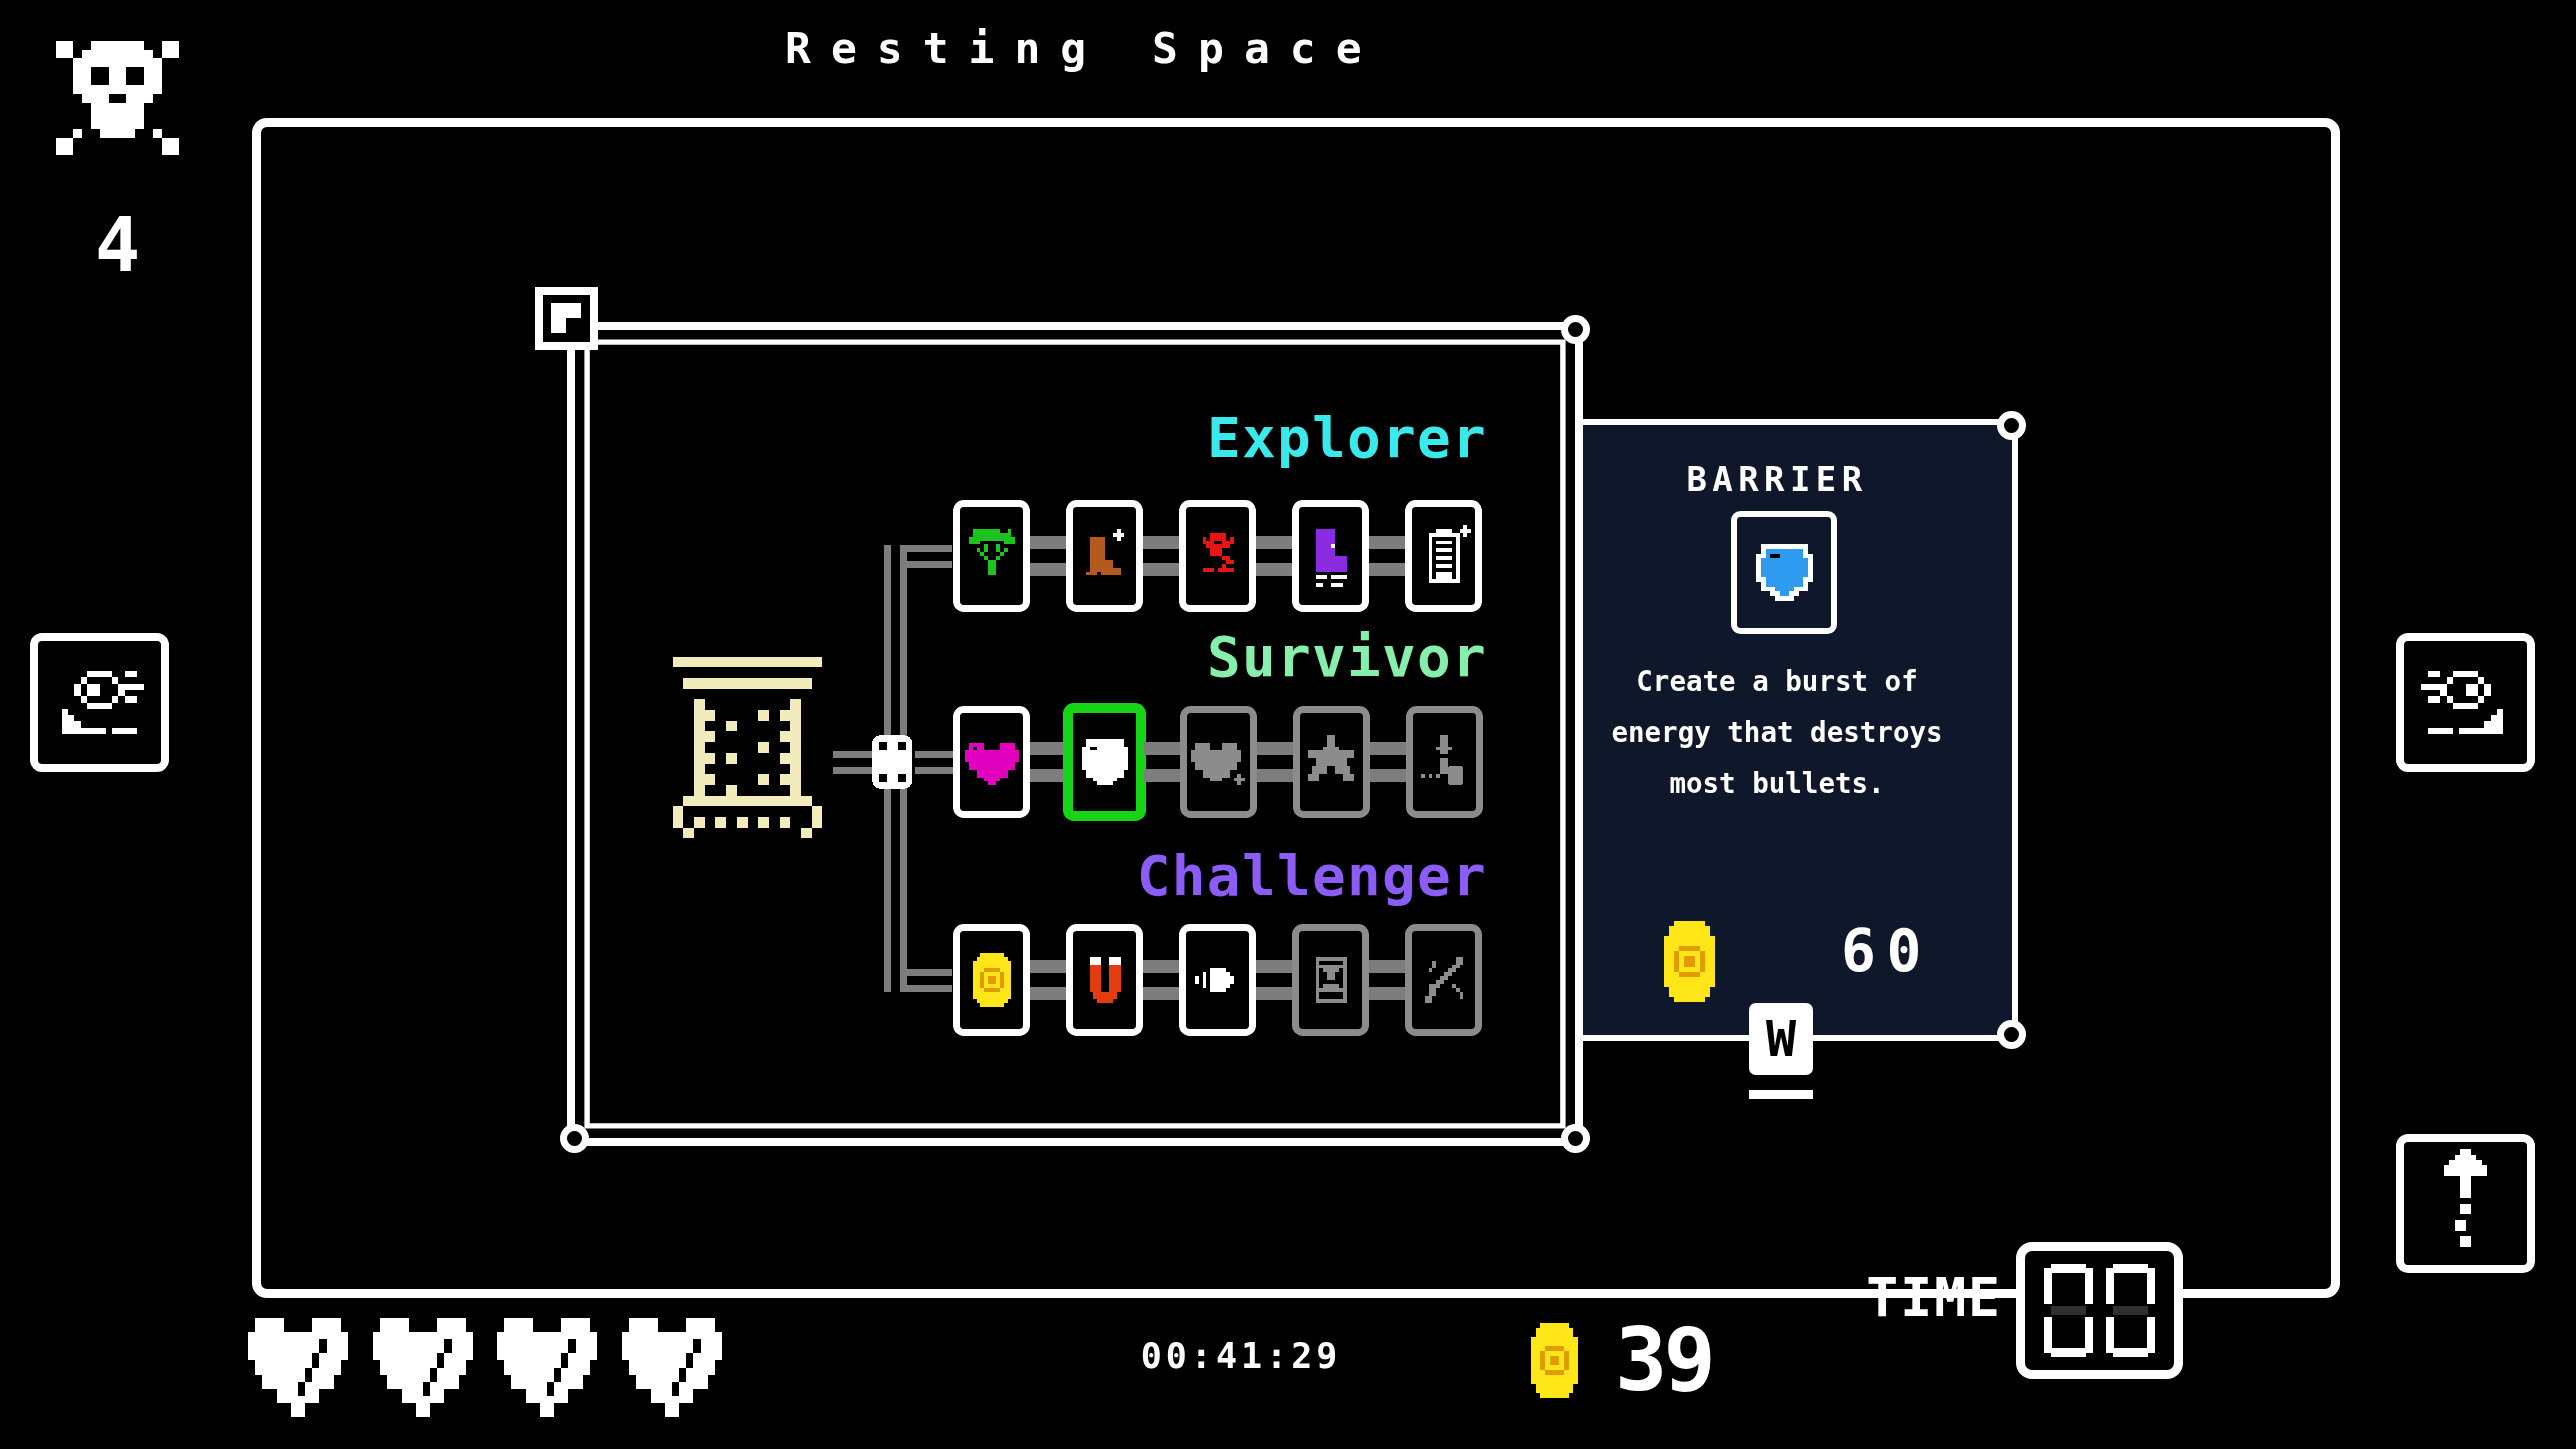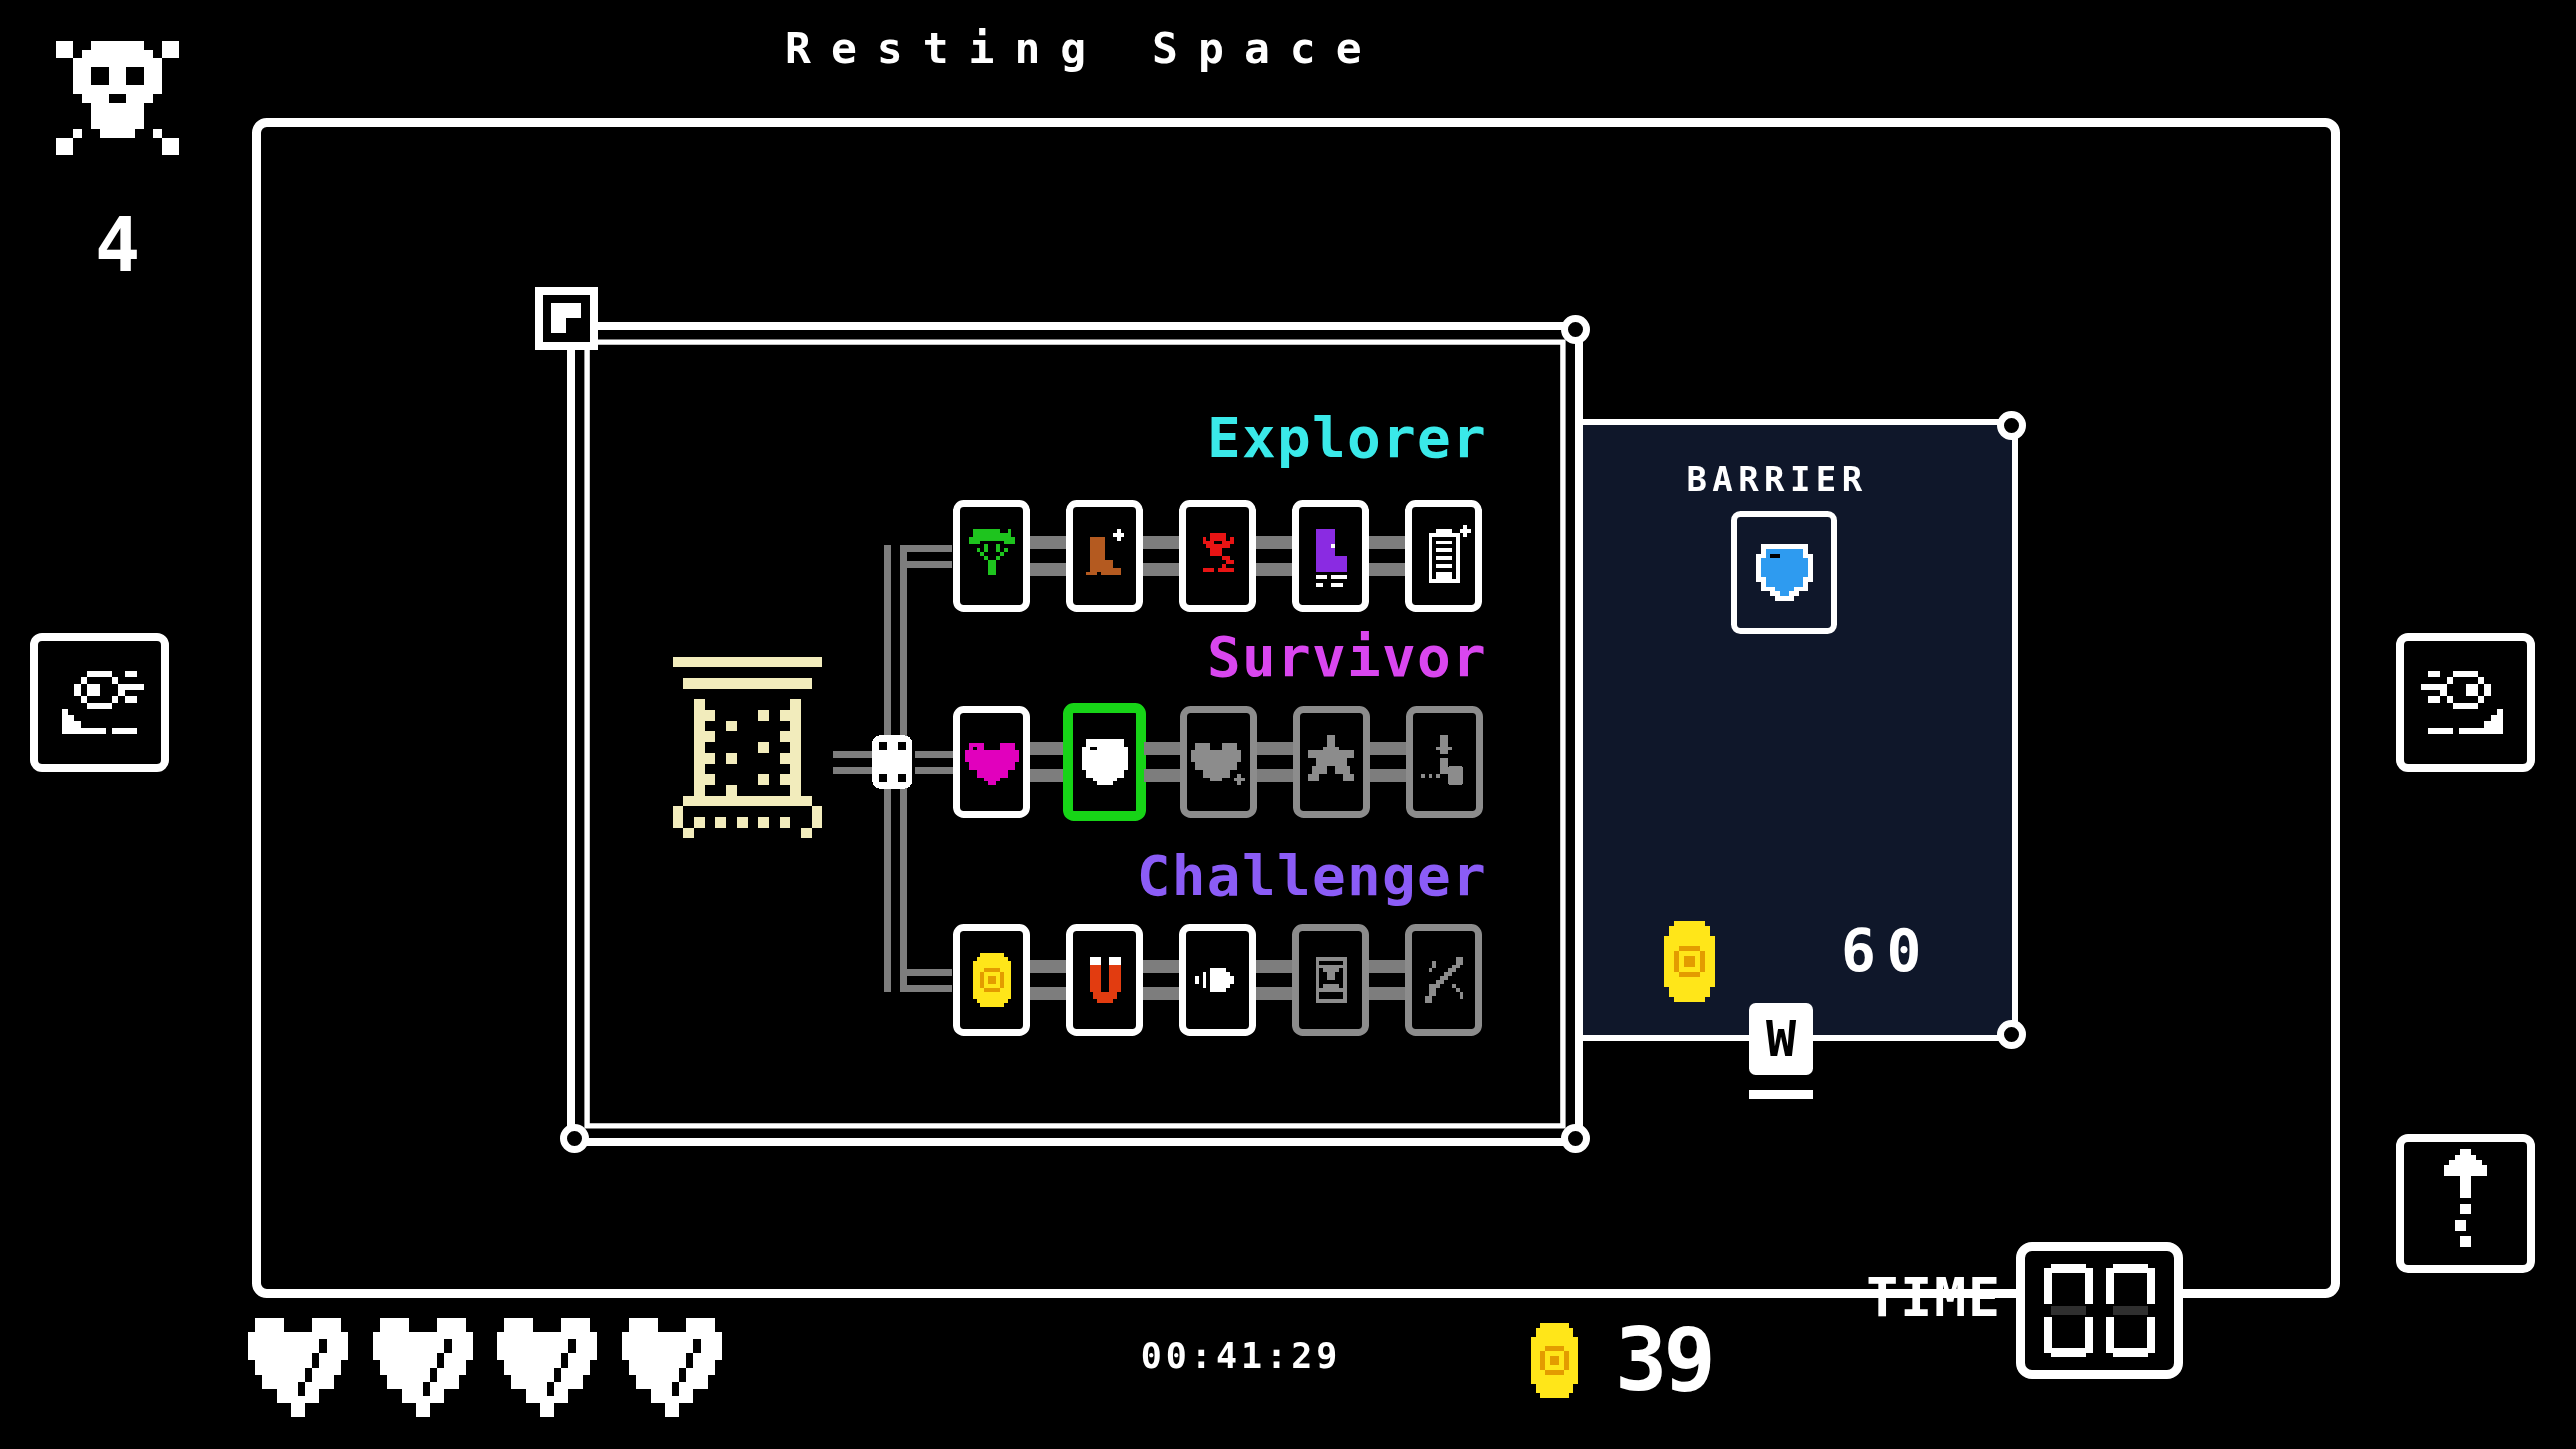--- a/index.html
+++ b/index.html
@@ -24,21 +24,21 @@
     box-shadow:inset 0 0 0 9.4px #000, inset 0 0 0 14.8px #fff;}
   .corner-node{position:absolute;width:14.8px;height:14.8px;background:#000;border:7.4px solid #fff;border-radius:50%;z-index:5;}
   #sq-node{position:absolute;left:-40px;top:-43px;width:47px;height:47px;border:8.7px solid #fff;background:#000;z-index:6;}
   #sq-node .inner{position:absolute;left:8px;top:8px;width:29.5px;height:29.5px;background:#fff;}
   #sq-node .notch{position:absolute;left:23px;top:23px;width:14.8px;height:14.8px;background:#000;}
   
   .track{position:absolute;background:#7d7d7d;}
   
   .branch-title{position:absolute;left:378px;width:534px;text-align:right;font-size:56px;letter-spacing:1.3px;}
   .t-explorer{color:#3ae9e9;}
-  .t-survivor{color:#d946ef;}
+  .t-survivor{color:#86efac;}
   .t-challenger{color:#8b5cf6;}
   .skill-row{position:absolute;left:378px;display:flex;}
   .skill-box{width:63px;height:98px;border:7.4px solid #fff;border-radius:10.7px;background:#000;
     display:flex;align-items:center;justify-content:center;}
   .skill-box.s-selected{border:10px solid #17d417;width:63px;height:98px;margin:-2.7px;}
   .skill-box.s-locked{border-color:#8c8c8c;}
   .connector{width:36px;height:113px;
     background:linear-gradient(#7d7d7d,#7d7d7d) 0 36px/100% 13.4px no-repeat,
                linear-gradient(#7d7d7d,#7d7d7d) 0 63px/100% 13.4px no-repeat;}
   
@@ -177,20 +177,21 @@
       <g fill="#2e9bf0">
         <rect x="4" y="3" width="8" height="2"></rect>
           <rect x="3" y="5" width="10" height="4"></rect>
         <rect x="4" y="9" width="8" height="2"></rect>
           <rect x="6" y="11" width="4" height="1"></rect>
           <rect x="7" y="12" width="2" height="1"></rect>
       </g>
       <rect x="5" y="4" width="2" height="1" fill="#000"></rect>
     </svg>
   </div>
+  <div id="detail-desc">Create a burst of energy that destroys most bullets.</div>
   <div id="detail-cost-coin">
     <svg width="81" height="107" viewBox="0 0 16 16">
       <g fill="#ffe619">
         <rect x="5" y="0" width="6" height="1"></rect>
           <rect x="4" y="1" width="8" height="2"></rect>
         <rect x="3" y="3" width="10" height="10"></rect>
           <rect x="4" y="13" width="8" height="2"></rect>
           <rect x="5" y="15" width="6" height="1"></rect>
       </g>
       <g fill="#e39c00">

